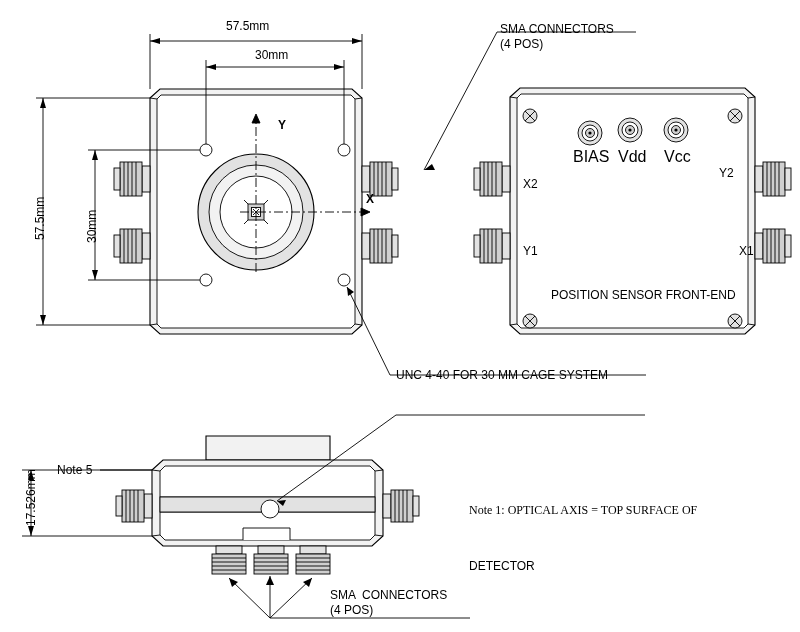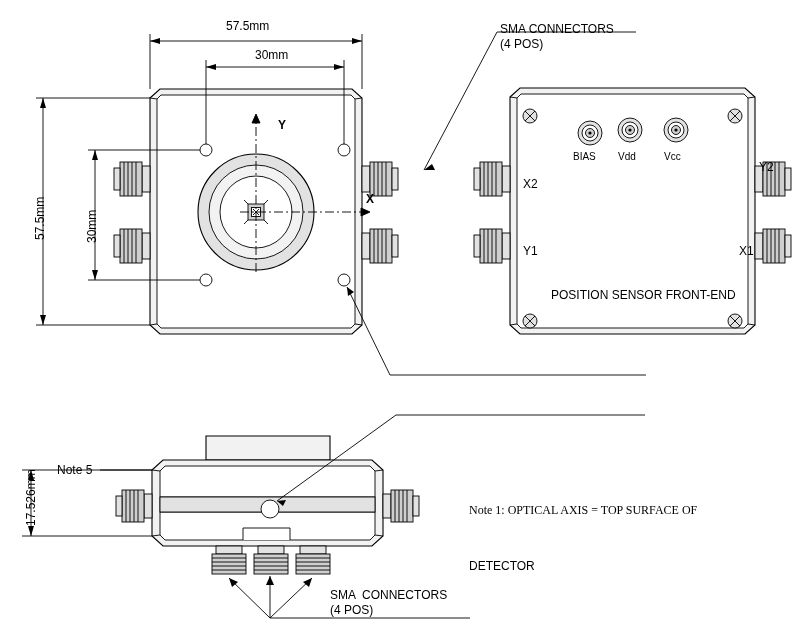--- a/index.html
+++ b/index.html
@@ -18,21 +18,21 @@
     overflow: hidden;
   }
   .lbl {
     position: absolute;
     font-family: "Liberation Sans", sans-serif;
     font-size: 12px;
     color: #000000;
     white-space: pre;
     line-height: 14px;
   }
-  .lbl.small { font-size: 10px; }
+  .lbl.small { font-size: 16px; }
   .lbl.vert {
     transform-origin: 0 0;
     transform: rotate(-90deg);
   }
   svg { position: absolute; left: 0; top: 0; }
   .ln { stroke: #000; stroke-width: 1.1; fill: none; }
   .ln-thin { stroke: #000; stroke-width: 0.9; fill: none; }
   .ln-dim { stroke: #000; stroke-width: 0.9; fill: none; }
   .ln-center { stroke: #000; stroke-width: 0.9; fill: none; stroke-dasharray: 9 3 2 3; }
   .fill-w { fill: #ffffff; }
@@ -264,32 +264,33 @@
   <div class="lbl vert" style="left:33px; top:240px;">57.5mm</div>
   <div class="lbl vert" style="left:85px; top:243px;">30mm</div>
   <div class="lbl vert" style="left:24px; top:526px;">17.526mm</div>
 
   <div class="lbl" style="left:278px; top:118px; font-weight:bold;">Y</div>
   <div class="lbl" style="left:366px; top:192px; font-weight:bold;">X</div>
 
   <div class="lbl" style="left:500px; top:22px;">SMA CONNECTORS</div>
   <div class="lbl" style="left:500px; top:37px;">(4 POS)</div>
 
+  <div class="lbl" style="left:396px; top:368px;">UNC 4-40 FOR 30 MM CAGE SYSTEM</div>
 
   <div class="lbl" style="left:330px; top:588px;">SMA  CONNECTORS</div>
   <div class="lbl" style="left:330px; top:603px;">(4 POS)</div>
 
   <div class="lbl" style="left:57px; top:463px;">Note 5</div>
   <div class="lbl" style="left:469px; top:503px;font-family:Liberation Serif, serif;">Note 1: OPTICAL AXIS = TOP SURFACE OF</div>
   <div class="lbl" style="left:469px; top:519px;margin-top:40px;">DETECTOR</div>
 
   <div class="lbl small" style="left:573px; top:150px;">BIAS</div>
   <div class="lbl small" style="left:618px; top:150px;">Vdd</div>
   <div class="lbl small" style="left:664px; top:150px;">Vcc</div>
 
   <div class="lbl" style="left:523px; top:177px;">X2</div>
-  <div class="lbl" style="left:719px; top:160px;margin-left:40px;">Y2</div>
+  <div class="lbl" style="left:719px; top:166px;">Y2</div>
   <div class="lbl" style="left:523px; top:244px;">Y1</div>
   <div class="lbl" style="left:719px; top:244px;margin-left:20px;">X1</div>
 
   <div class="lbl" style="left:527px; top:288px;margin-left:24px;">POSITION SENSOR FRONT-END</div>
 
 </div>
 
 </body></html>

